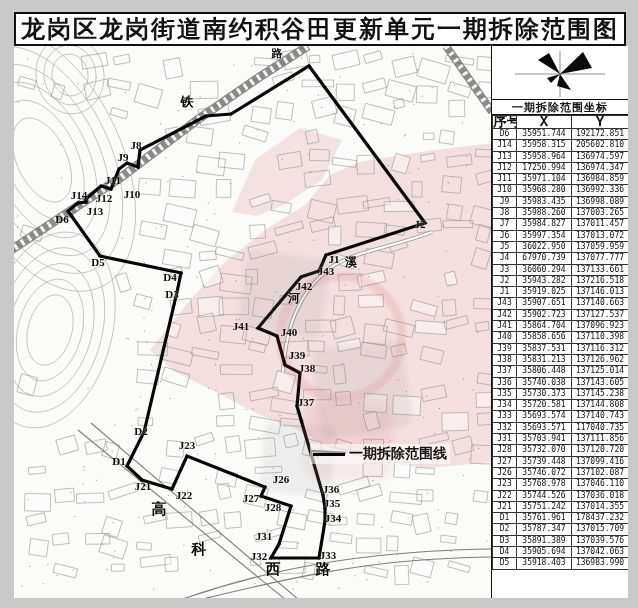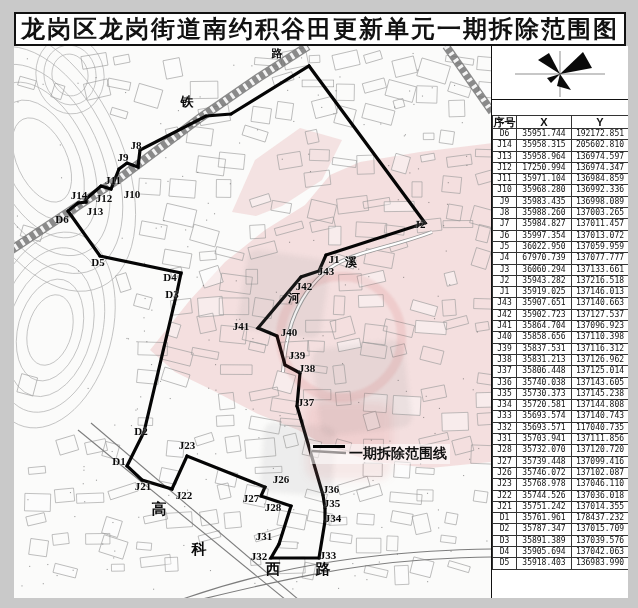--- a/index.html
+++ b/index.html
@@ -27,21 +27,21 @@
     box-sizing:border-box;
   }
   .map-area svg{position:absolute;left:0;top:0;}
   .map-labels{position:absolute;left:0;top:0;width:100%;height:100%;pointer-events:none;}
   .map-label{
     position:absolute;transform:translate(-50%,-50%);
     font-family:"Liberation Serif", serif;font-weight:700;color:#0a0a0a;
     white-space:nowrap;line-height:1;text-shadow:0 0 2px rgba(255,255,255,.9);
   }
   .legend{
-    position:absolute;left:296px;top:398px;display:flex;gap:4px;
+    position:absolute;left:296px;top:398px;display:flex;align-items:center;gap:4px;
     background:rgba(255,255,255,.55);padding:1px 3px;
   }
   .legend-line{display:inline-block;width:32px;height:3px;background:#000;}
   .legend-text{font-size:14px;font-weight:700;font-family:"Liberation Serif", serif;white-space:nowrap;}
   
   .wm{position:absolute;pointer-events:none;}
   .wm-gray{background:rgba(140,140,140,.12);filter:blur(2px);border-radius:10px;}
   .wm-red-ring{border:9px solid rgba(205,75,75,.12);border-radius:50%;filter:blur(1px);}
   .wm-red{background:rgba(205,80,80,.10);filter:blur(4px);border-radius:14px;}
   
@@ -62,21 +62,21 @@
     font-family:"Liberation Serif", serif;
   }
   .coord-wrap{position:absolute;left:0;top:69px;width:136px;height:474px;overflow:hidden;}
   table.coord{border-collapse:collapse;width:136px;table-layout:fixed;}
   table.coord th, table.coord td{
     border:0.5px solid #333;padding:0;text-align:center;
     font-size:8px;line-height:10.3px;height:10.3px;
     font-family:"DejaVu Sans Mono", monospace;
     overflow:hidden;white-space:nowrap;
   }
-  table.coord th{font-family:Liberation Sans, sans-serif;font-weight:700;font-size:11px;height:12px;line-height:12px;}
+  table.coord th{font-family:Liberation Mono, monospace;font-weight:700;font-size:14px;height:12px;line-height:12px;}
   col.c-id{width:24px;} col.c-x{width:55px;} col.c-y{width:57px;}
   .note-box{
     position:absolute;left:0;top:499px;width:136px;height:40px;
     border-top:1px solid #111;border-bottom:1px solid #111;box-sizing:border-box;
     font-size:9px;line-height:12px;padding:3px 3px 0 3px;
     font-family:"Liberation Serif", serif;
   }
   .note-line2{padding-left:14px;}
 </style>
 </head>
@@ -666,20 +666,21 @@
   <div class="north-box">
     <svg width="110" height="50" viewBox="0 0 110 50">
       <line x1="10" y1="26" x2="100" y2="26" stroke="#444" stroke-width="0.6"></line>
       <line x1="55" y1="3" x2="55" y2="49" stroke="#444" stroke-width="0.6"></line>
       <path d="M55,26 L78,4 L87,20 Z" fill="#0a0a0a"></path>
       <path d="M55,26 L33,12 L44,5 Z" fill="#0a0a0a"></path>
       <path d="M55,26 L66,42 L52,38 Z" fill="#0a0a0a"></path>
       <path d="M55,26 L46,35 L42,30 Z" fill="#0a0a0a"></path>
     </svg>
   </div>
+  <div class="tbl-title">一期拆除范围坐标</div>
   <div class="coord-wrap">
     <table class="coord">
       <colgroup>
           <col class="c-id">
           <col class="c-x">
           <col class="c-y">
         </colgroup>
       <thead>
         <tr>
           <th>序号</th>

